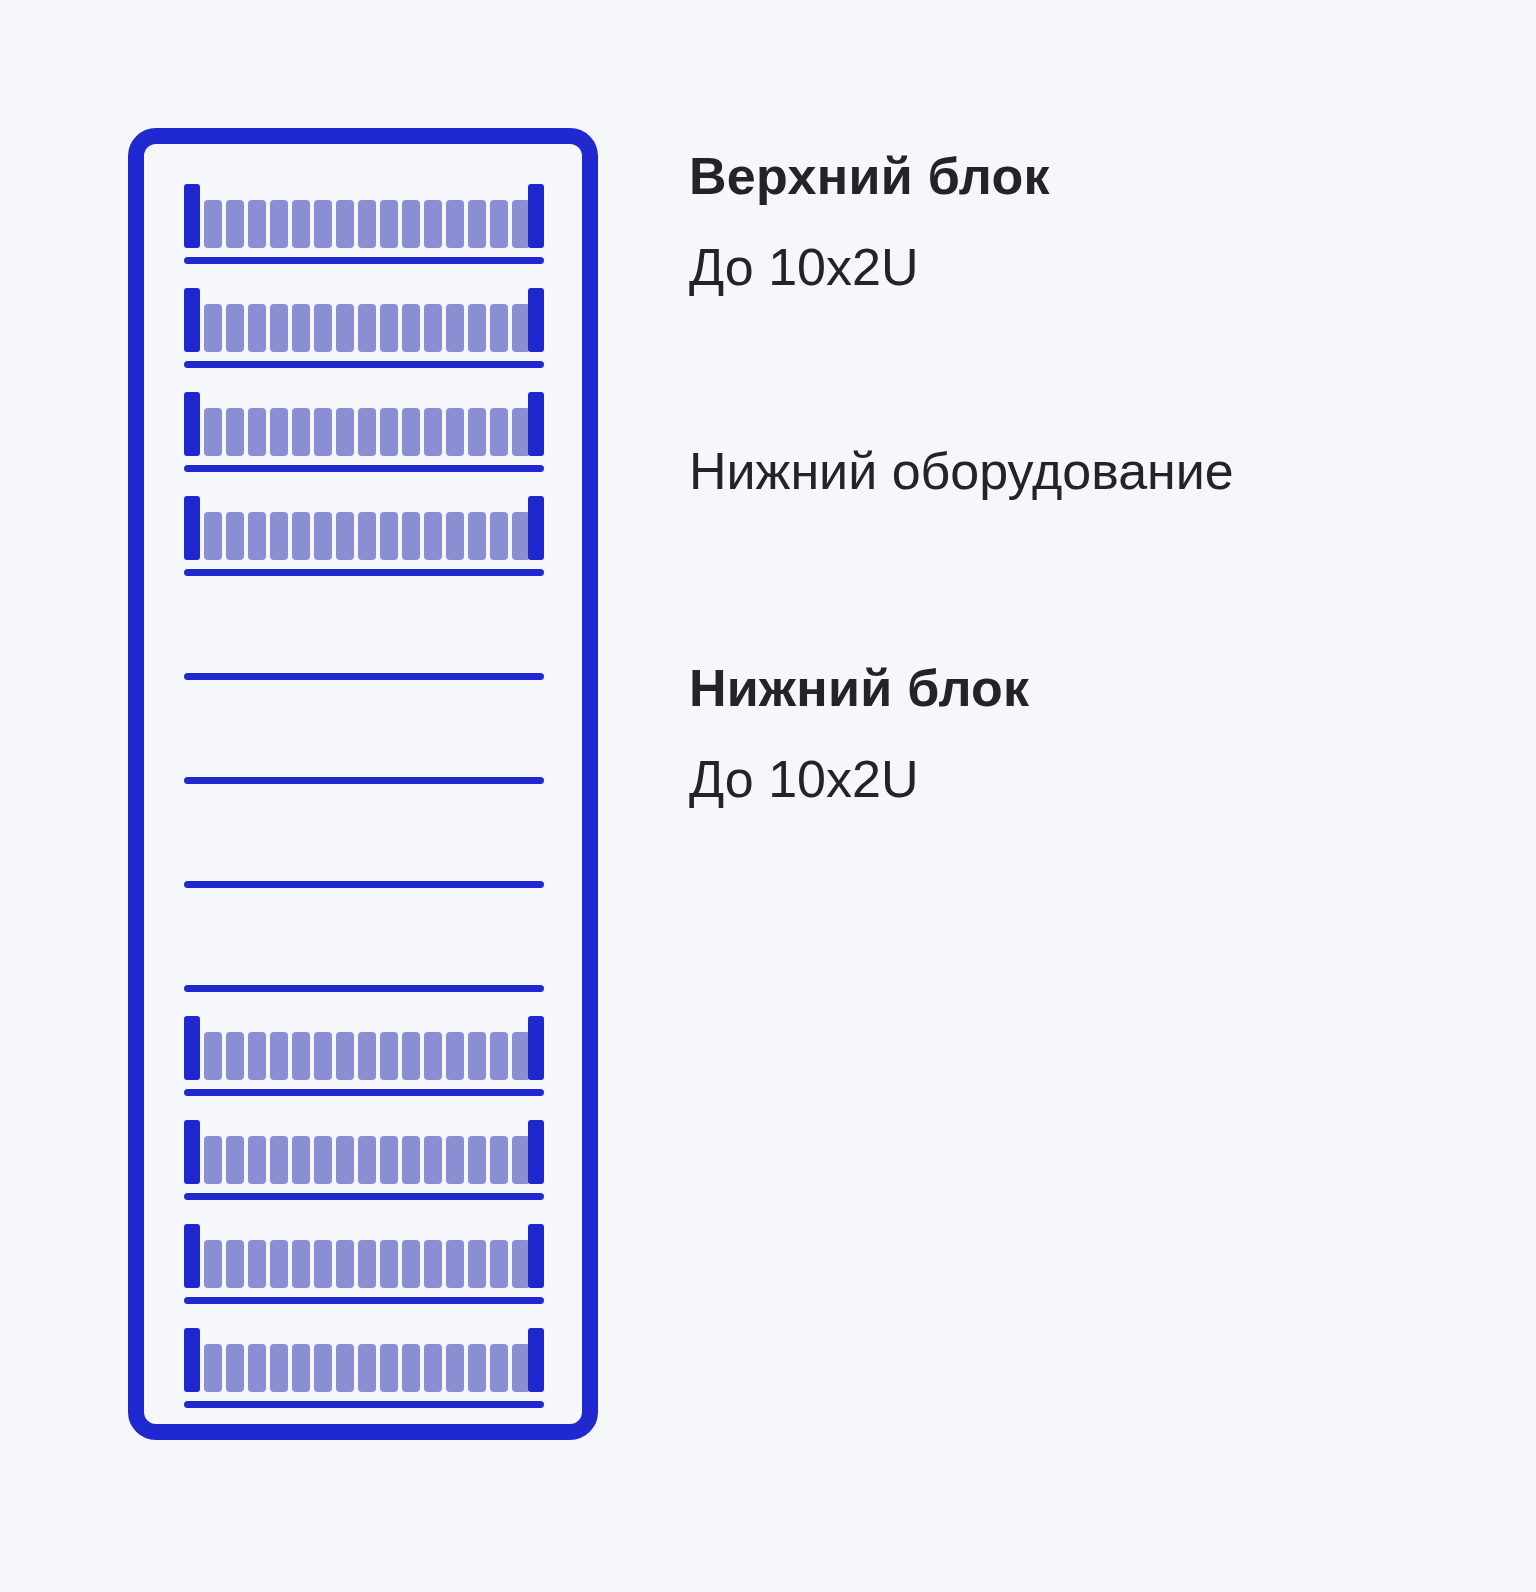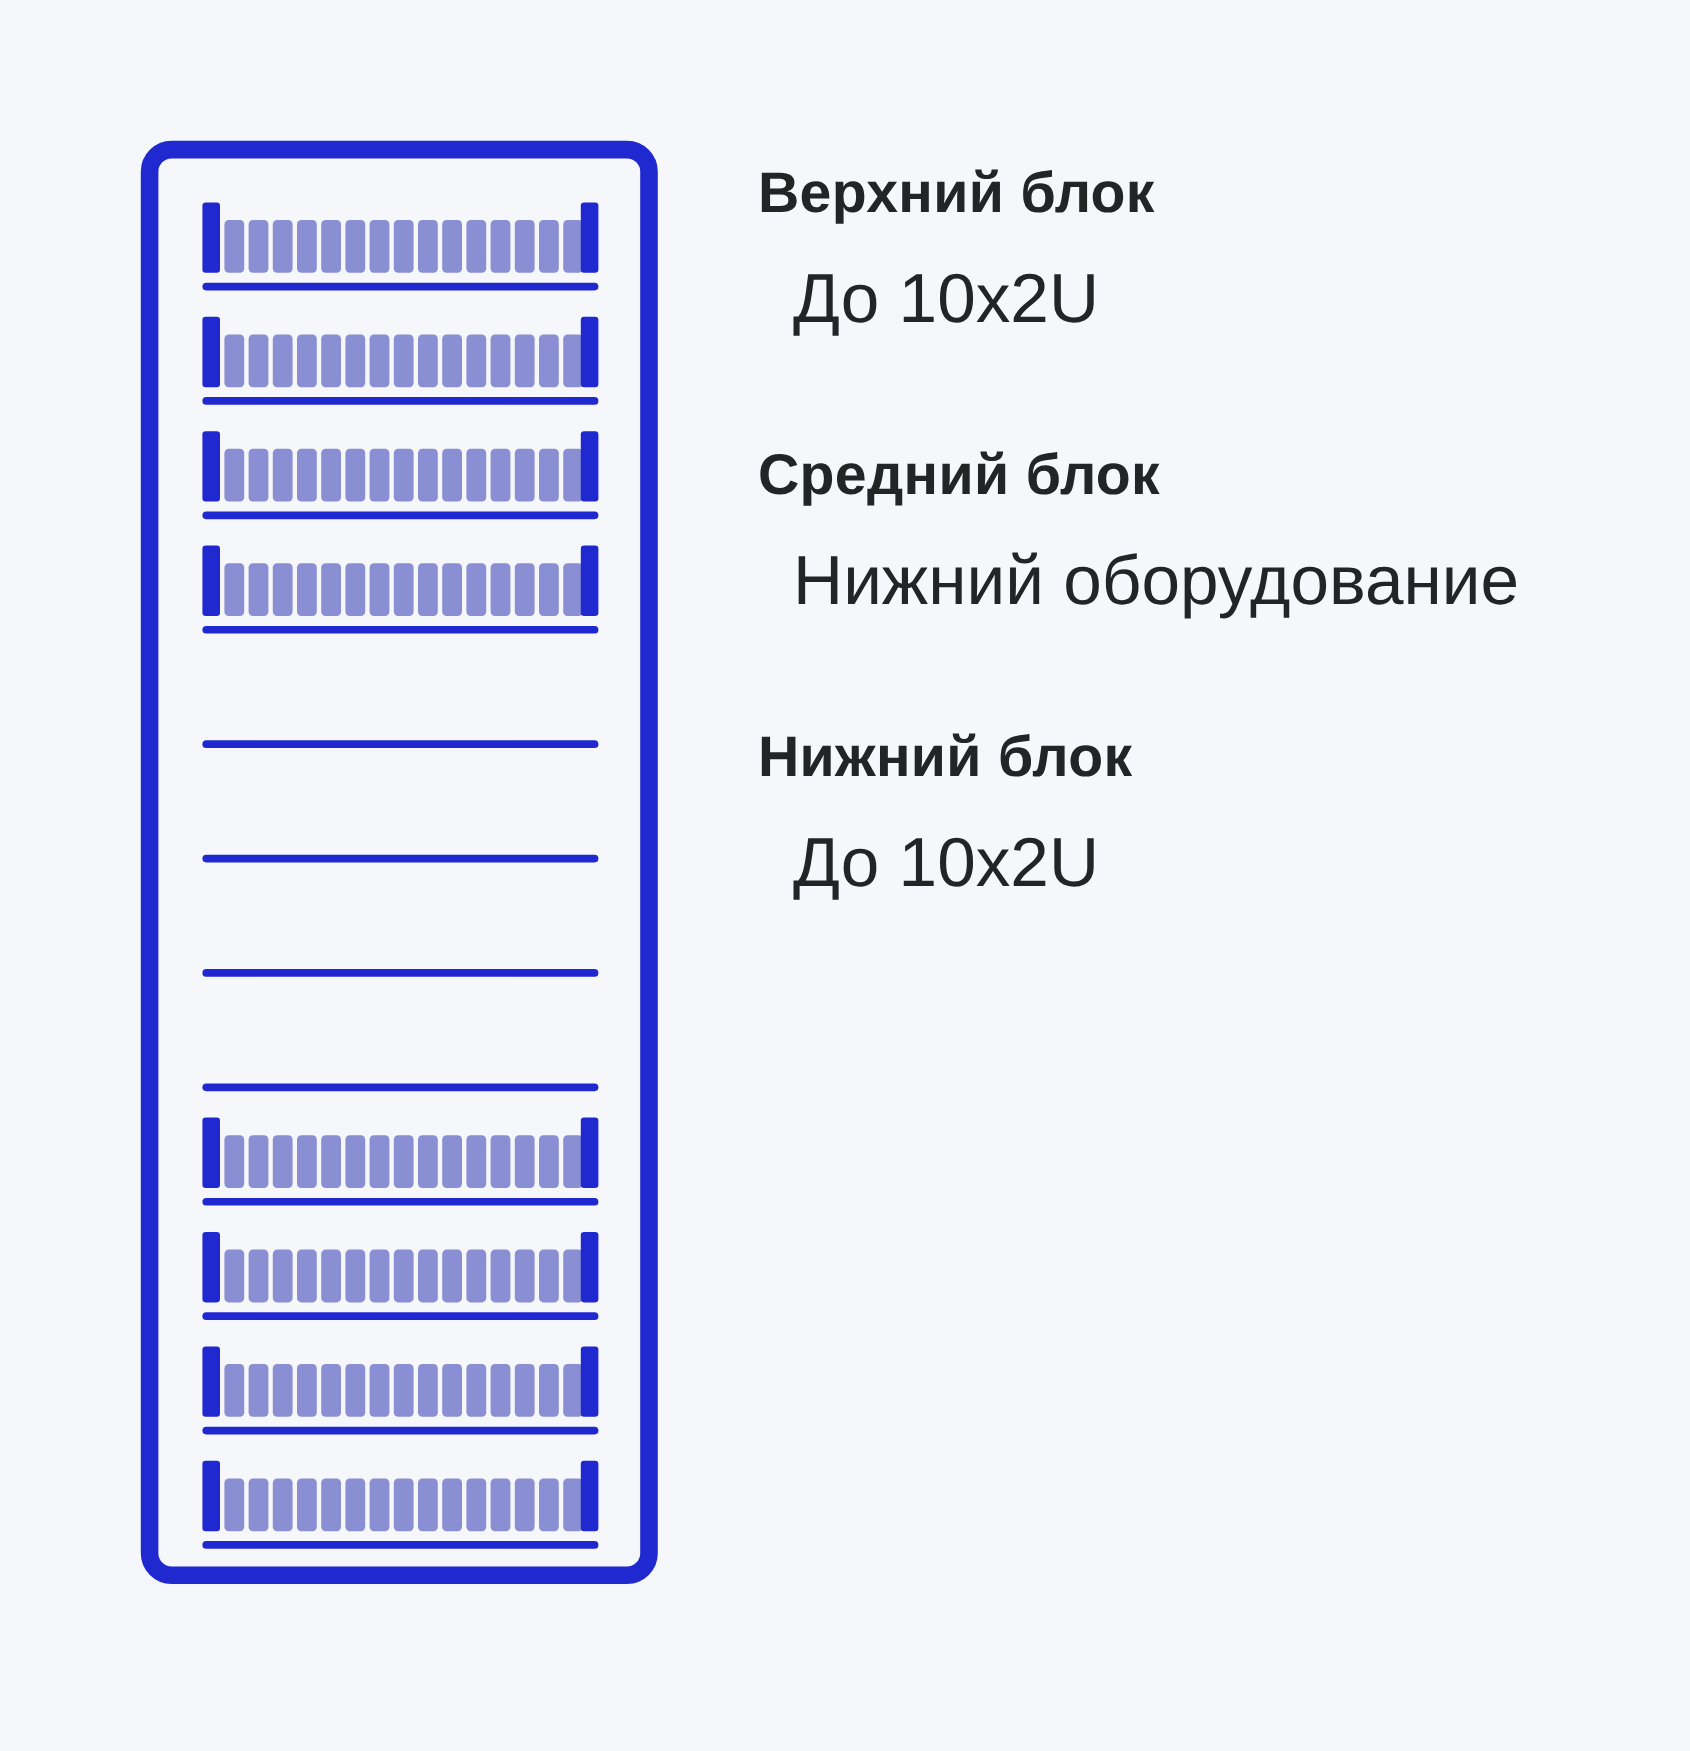--- a/index.html
+++ b/index.html
@@ -24,21 +24,21 @@
   .post.left { left: 0; }
   .post.right { right: 0; }
   .bays { position: absolute; left: 20px; top: 16px; display: flex; gap: 4px; }
   .bay { width: 18px; height: 48px; background: #8a8fd3; border-radius: 4px; }
   .shelf {
     position: absolute; left: 184px; width: 360px; height: 7px;
     background: #2029d0; border-radius: 4px;
   }
   .label-group { position: absolute; left: 689px; color: #222426; }
   .label-title { font-size: 52px; font-weight: bold; line-height: 1; white-space: nowrap; letter-spacing: 0.3px; }
-  .label-desc { font-size: 63px; font-weight: normal; line-height: 1; margin-top: 39px; white-space: nowrap; margin-left: 32px; }
+  .label-desc { font-size: 52px; font-weight: normal; line-height: 1; margin-top: 39px; white-space: nowrap; }
 </style>
 </head>
 <body>
 
 <div class="rack"></div>
 
 <div id="rack-contents">
     <div class="slot" style="top: 184px;">
       <div class="post left"></div>
       <div class="bays">
@@ -220,20 +220,19 @@
     </div>
     <div class="shelf" style="top: 1401px;"></div>
   </div>
 
 <div class="label-group" style="top:150px;">
   <div class="label-title">Верхний блок</div>
   <div class="label-desc">До 10x2U</div>
 </div>
 
 <div class="label-group" style="top:406px;">
-  <div class="label-title">Средний блок</div>
   <div class="label-desc">Нижний оборудование</div>
 </div>
 
 <div class="label-group" style="top:662px;">
   <div class="label-title">Нижний блок</div>
   <div class="label-desc">До 10x2U</div>
 </div>
 
 </body></html>

